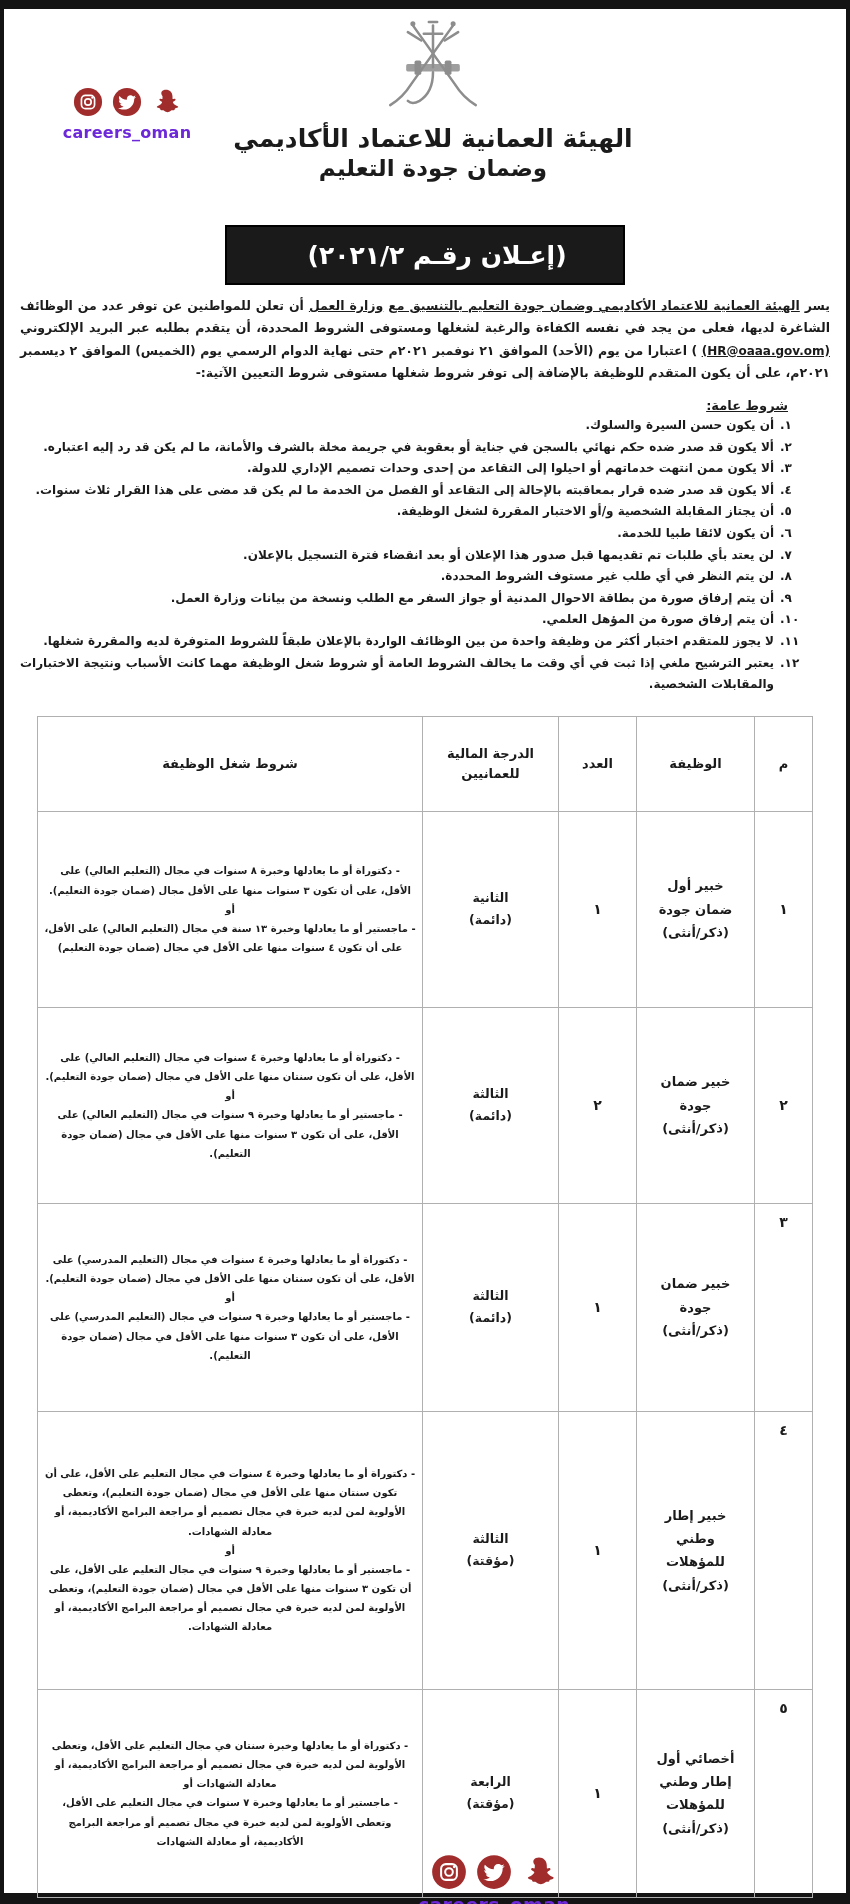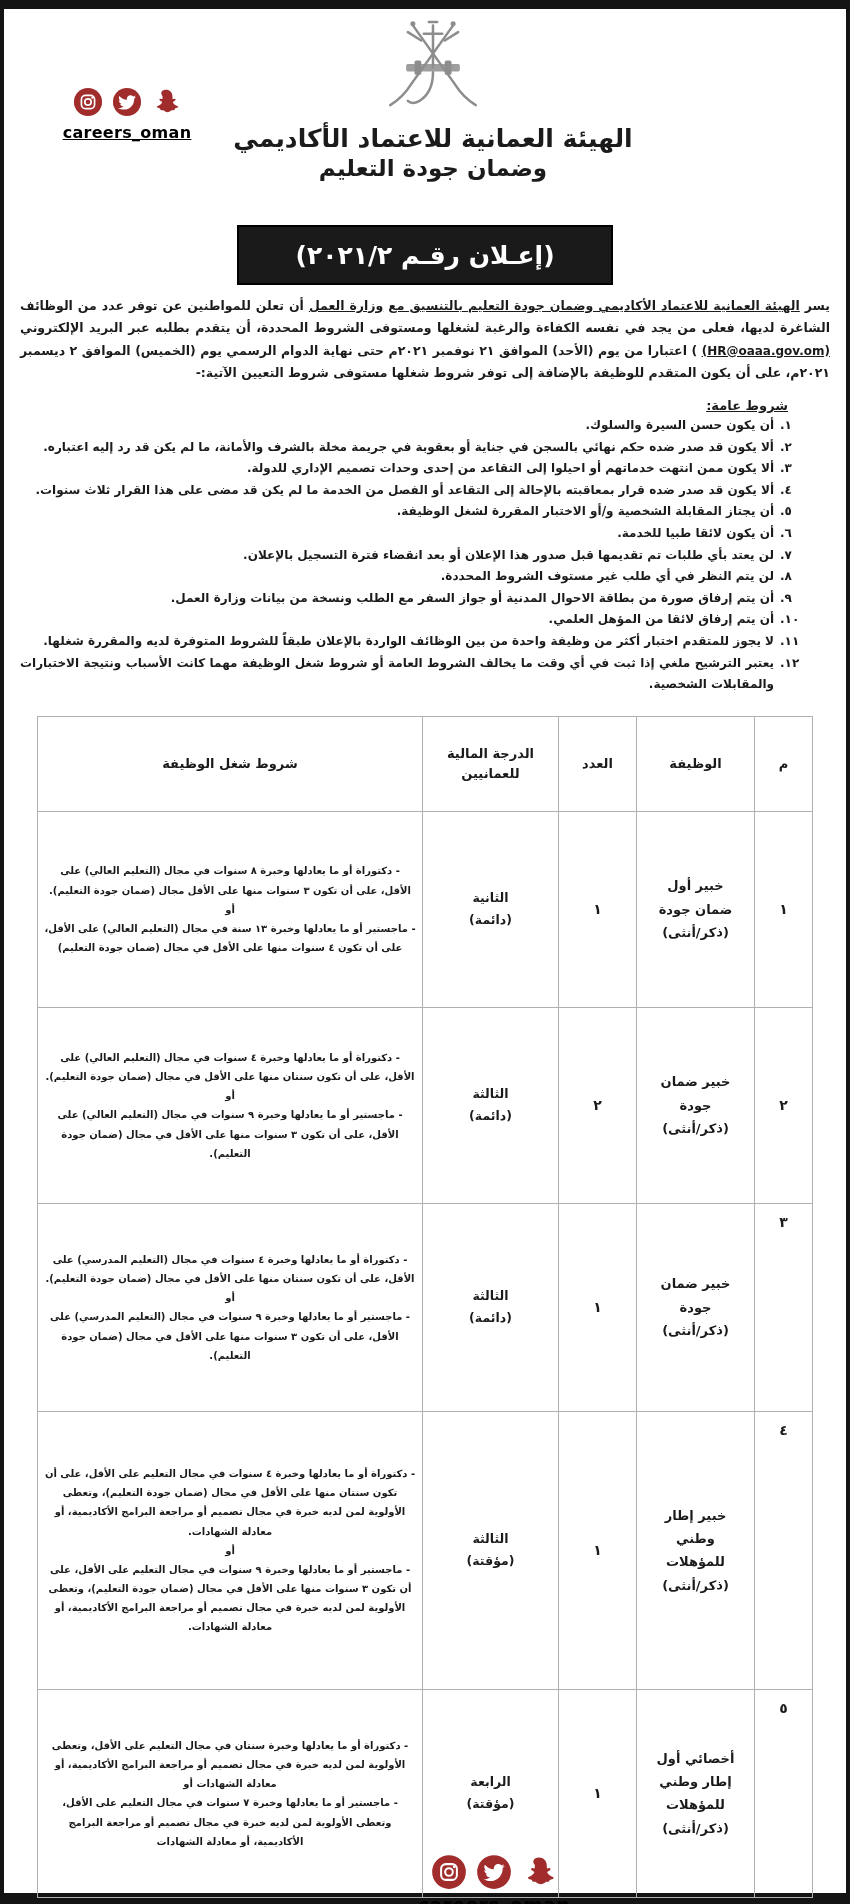--- a/index.html
+++ b/index.html
@@ -26,20 +26,21 @@
   .emblem-wrap{position:absolute;left:16px;right:0;top:8px;display:flex;flex-direction:column;align-items:center;}
   .org-title{font-weight:bold;text-align:center;line-height:1.25;margin-top:2px;}
   .org-title .l1{font-size:25px;letter-spacing:-.5px;}
   .org-title .l2{font-size:23px;letter-spacing:-.5px;}
   
   .banner{
     width:372px;height:56px;margin:8px auto 10px auto;background:#1a1a1a;
     display:flex;align-items:center;justify-content:center;
     color:#fff;font-weight:bold;font-size:25px;letter-spacing:1px;
     border:2px solid #000;
+    padding-left:24px;
   }
   
   .intro{
     margin:4px 6px 0 6px;font-size:12.5px;font-weight:bold;line-height:1.78;
     text-align:justify;text-justify:inter-word;
   }
   .u{text-decoration:underline;}
   .email{direction:ltr;unicode-bidi:embed;font-size:12px;font-weight:bold;text-decoration:underline;cursor:pointer;}
   
   .cond-head{margin:14px 48px 0 0;font-size:13px;font-weight:bold;text-decoration:underline;}
@@ -64,21 +65,21 @@
   td.req{font-size:10px;text-align:center;line-height:1.92;padding:8px 14px;}
   .preline{white-space:pre-line;}
   
   .footer{position:relative;height:92px;margin-top:-46px;}
   .footer .stack{
     position:absolute;left:415px;top:2px;width:130px;
     display:flex;flex-direction:column;align-items:center;gap:4px;direction:ltr;
   }
   .footer .icon{width:36px;height:36px;}
   .footer .handle{font-size:19px;}
-  .c-orange{color:#000000;text-decoration:underline;}
+  .c-orange{color:#6d28d9;}
   .emblem{display:block;}
 </style>
 </head>
 <body>
 
 <div class="frame">
 
   <div class="top">
 
     <div class="social-top">
@@ -167,21 +168,21 @@
     <div class="cond">
         <span class="cnum">٨.</span>
         <span class="ctext">لن يتم النظر في أي طلب غير مستوف الشروط المحددة.</span>
       </div>
     <div class="cond">
         <span class="cnum">٩.</span>
         <span class="ctext">أن يتم إرفاق صورة من بطاقة الاحوال المدنية أو جواز السفر مع الطلب ونسخة من بيانات وزارة العمل.</span>
       </div>
     <div class="cond">
         <span class="cnum">١٠.</span>
-        <span class="ctext">أن يتم إرفاق لائقا من المؤهل العلمي.</span>
+        <span class="ctext">أن يتم إرفاق صورة من المؤهل العلمي.</span>
       </div>
     <div class="cond">
         <span class="cnum">١١.</span>
         <span class="ctext">لا يجوز للمتقدم اختبار أكثر من وظيفة واحدة من بين الوظائف الواردة بالإعلان طبقاً للشروط المتوفرة لديه والمقررة شغلها.</span>
       </div>
     <div class="cond">
         <span class="cnum">١٢.</span>
         <span class="ctext">يعتبر الترشيح ملغي إذا ثبت في أي وقت ما يخالف الشروط العامة أو شروط شغل الوظيفة مهما كانت الأسباب ونتيجة الاختبارات والمقابلات الشخصية.</span>
       </div>
   </div>

